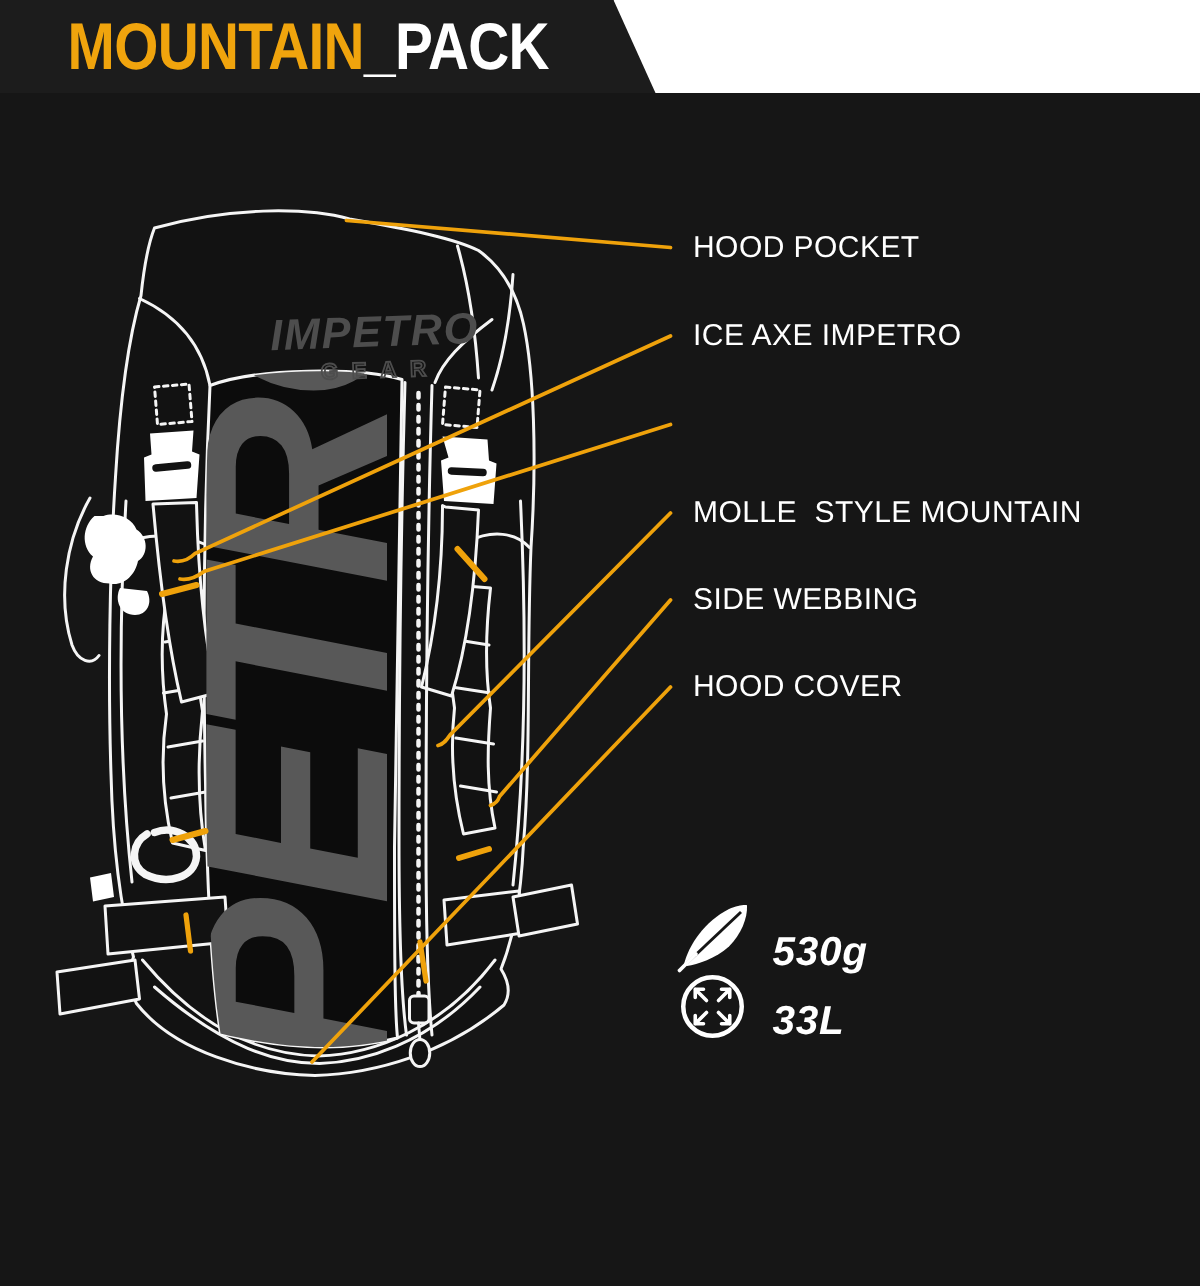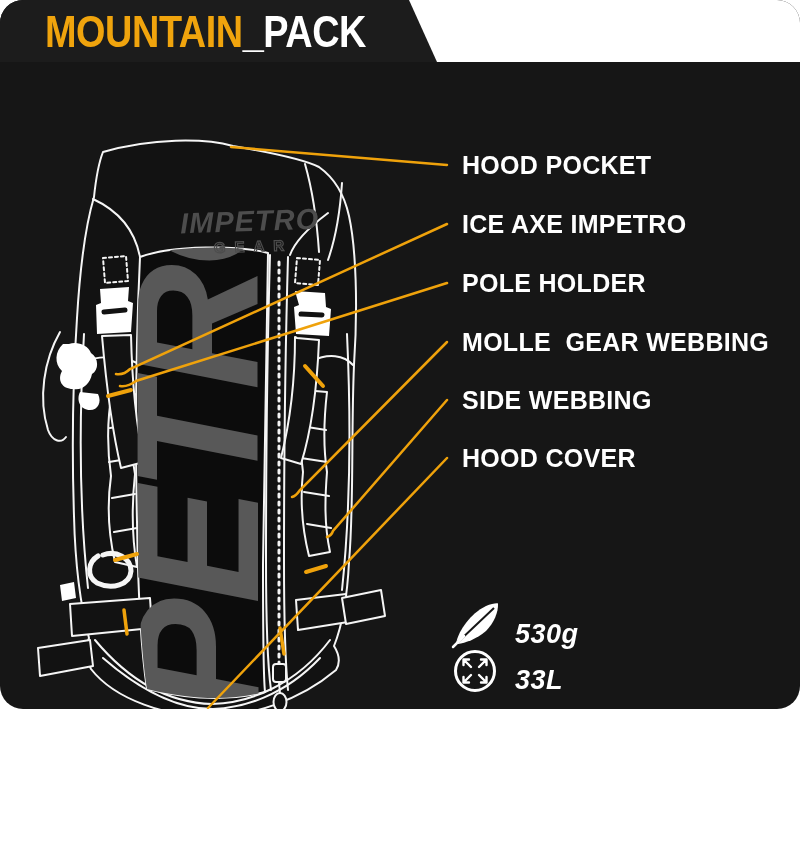--- a/index.html
+++ b/index.html
@@ -1,22 +1,21 @@
 <!DOCTYPE html>
 <html><head>
 <meta charset="utf-8">
 <style>
   html,body{margin:0;padding:0;}
   .page{
     position:relative;
-    width:800px;height:709px;
+    width:800px;height:857px;
     background:#161616;
     overflow:hidden;
     font-family:"Liberation Sans", sans-serif;
-    border-radius:23px;
   }
   
   .header-bar{
     position:absolute;left:0;top:0;width:437px;height:62px;
     background:#1c1c1c;
   }
   .header-white{
     position:absolute;left:0;top:0;width:800px;height:62px;
     background:#ffffff;
     clip-path:polygon(409px 0, 800px 0, 800px 62px, 437px 62px);
@@ -27,21 +26,21 @@
     letter-spacing:-0.5px;white-space:pre;
     transform:scaleX(.86);transform-origin:left center;
   }
   .title-primary{color:#F0A40D;}
   .title-secondary{color:#ffffff;}
   
   .diagram-svg{position:absolute;left:0;top:0;}
   
   .feature-label{
     position:absolute;left:462px;
-    color:#ffffff;font-size:25px;font-weight:700;
+    color:#ffffff;font-size:20px;font-weight:400;
     line-height:26px;letter-spacing:0.3px;white-space:pre;
   }
   
   .spec-row{
     position:absolute;left:450px;height:52px;
     display:flex;align-items:flex-end;gap:15px;
   }
   .spec-icon{flex:0 0 auto;}
   .spec-value{
     color:#ffffff;font-size:27px;font-weight:700;font-style:italic;
@@ -137,22 +136,21 @@
       <path d="M116,374 C122,375 127,372 130,369 L447,224"></path>
       <path d="M120,386 C126,387 132,384 136,381 L447,283"></path>
       <path d="M292,497 C296,496 298,493 300,490 L447,342"></path>
       <path d="M327,537 C330,536 332,534 333,531 L447,400"></path>
       <path d="M208,708 L447,458"></path>
     </g>
   </svg>
 
   <div class="feature-label" style="top:152px">HOOD POCKET</div>
   <div class="feature-label" style="top:211px">ICE AXE IMPETRO</div>
-  <div class="feature-label" style="top:270px">POLE HOLDER</div>
-  <div class="feature-label" style="top:329px">MOLLE  GEAR WEBBING</div>
+  <div class="feature-label" style="top:329px">MOLLE  STYLE MOUNTAIN</div>
   <div class="feature-label" style="top:387px">SIDE WEBBING</div>
   <div class="feature-label" style="top:445px">HOOD COVER</div>
 
   <div class="spec-row" style="top:598px">
     <svg class="spec-icon" width="50" height="50" viewBox="0 0 50 50">
       <path fill="#ffffff" d="M6,43 C9,30 20,14 36,6 C41,4 46,3 48,3.5 C48.5,12 44,23 36,31 C27,39 15,43 8,44 Z"></path>
       <path stroke="#161616" stroke-width="2" fill="none" d="M8,42 L44,8"></path>
       <path stroke="#ffffff" stroke-width="2.5" fill="none" stroke-linecap="round" d="M3,47 L14,36"></path>
     </svg>
     <span class="spec-value">530g</span>

